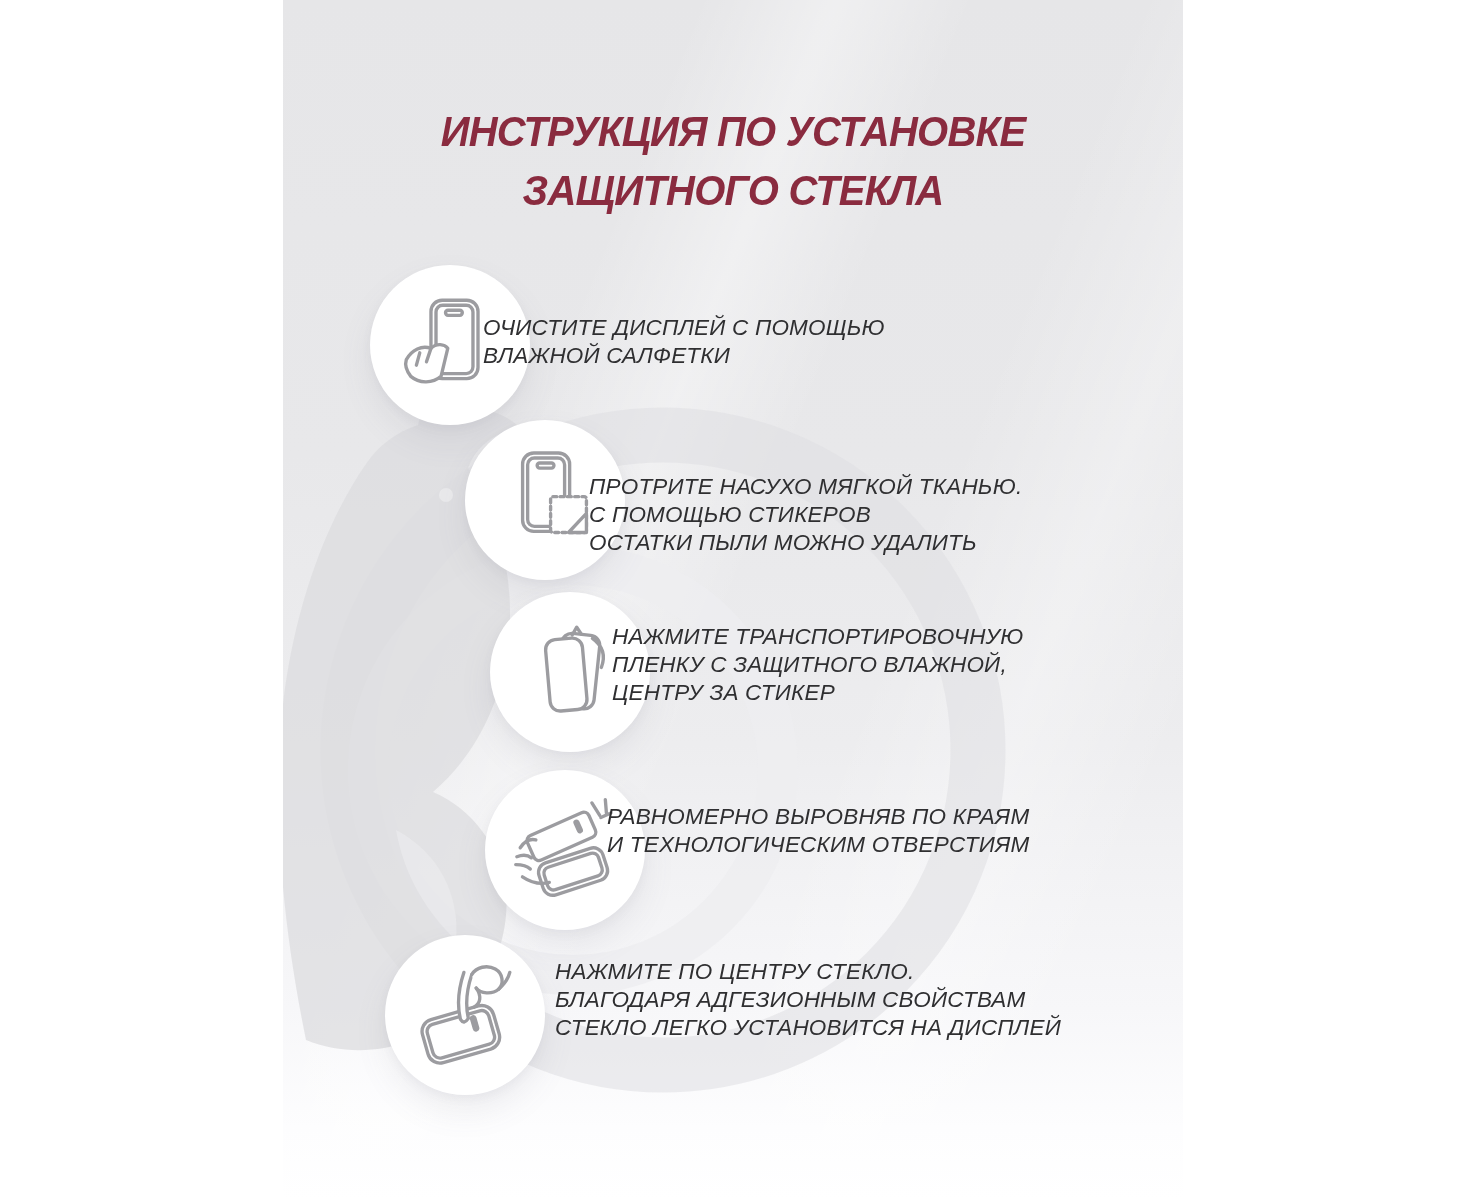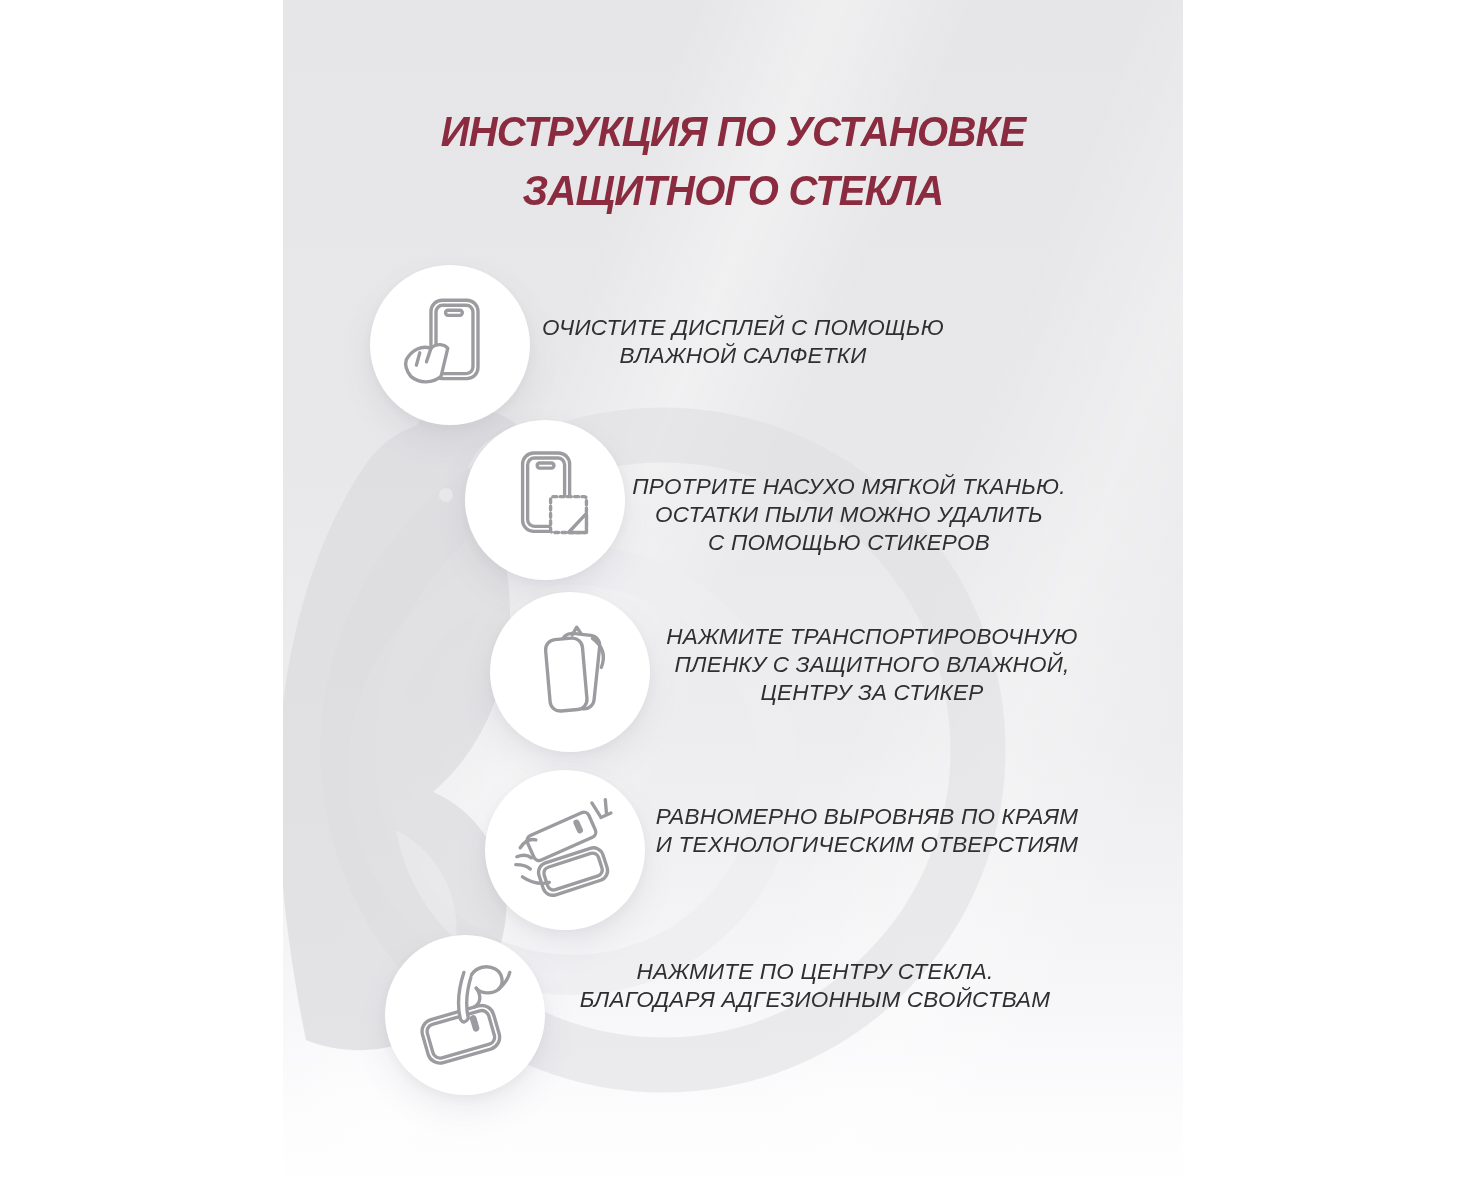--- a/index.html
+++ b/index.html
@@ -13,21 +13,21 @@
                     linear-gradient(112deg,rgba(255,255,255,0) 62%,rgba(255,255,255,.30) 74%,rgba(255,255,255,0) 86%);
          pointer-events:none;}
   .watermark{position:absolute;left:-15px;top:330px;width:820px;height:880px;pointer-events:none;}
   .title{position:absolute;left:0;top:102px;width:900px;text-align:center;
          color:#8a2b3f;font-weight:700;font-size:43px;line-height:59px;letter-spacing:-0.8px;
          transform:scaleX(0.93);transform-origin:50% 50%;}
   .circle{position:absolute;width:160px;height:160px;border-radius:50%;background:#ffffff;
           box-shadow:0 16px 32px rgba(110,110,125,0.10), 0 4px 10px rgba(110,110,125,0.06);
           display:flex;align-items:center;justify-content:center;}
   .circle svg{width:112px;height:112px;}
-  .stepText{position:absolute;text-align:center;color:#2f2f31;font-size:22.5px;line-height:28px;letter-spacing:0.2px;}
+  .stepText{position:absolute;text-align:left;color:#2f2f31;font-size:22.5px;line-height:28px;letter-spacing:0.2px;}
   .ln{white-space:nowrap;}
   .ic{stroke:#9c9ca0;stroke-width:3;fill:none;stroke-linecap:round;stroke-linejoin:round;}
   .icf{stroke:#9c9ca0;stroke-width:3;fill:#ffffff;stroke-linecap:round;stroke-linejoin:round;}
 </style>
 </head>
 <body>
 
 <div class="page">
   <div class="panel">
 
@@ -76,22 +76,22 @@
       <svg viewBox="0 0 100 100">
         <rect class="ic" x="30" y="8" width="42" height="70" rx="10"></rect>
         <rect class="ic" x="34.5" y="12.5" width="33" height="61" rx="6"></rect>
         <rect class="ic" x="43" y="17" width="15" height="4.5" rx="2.2"></rect>
         <rect class="icf" x="55" y="47" width="32" height="32" rx="2" stroke-dasharray="3.5 3"></rect>
         <path class="icf" d="M87,62 L71,79 L87,79 Z"></path>
       </svg>
     </div>
     <div class="stepText" style="left:306px;top:448px;width:520px;margin-top:25px;">
       <div class="ln">ПРОТРИТЕ НАСУХО МЯГКОЙ ТКАНЬЮ.</div>
+      <div class="ln">С ПОМОЩЬЮ СТИКЕРОВ</div>
       <div class="ln">ОСТАТКИ ПЫЛИ МОЖНО УДАЛИТЬ</div>
-      <div class="ln">С ПОМОЩЬЮ СТИКЕРОВ</div>
     </div>
 
     <div class="circle" style="left:207px;top:592px;">
       <svg viewBox="0 0 100 100">
         <g transform="rotate(6 55 50)">
           <rect class="ic" x="40" y="16" width="34" height="66" rx="9"></rect>
         </g>
         <path class="ic" d="M70,20 Q84,30 78,46"></path>
         <g transform="rotate(-5 50 50)">
           <rect class="icf" x="30" y="20" width="33" height="64" rx="9"></rect>
@@ -136,18 +136,19 @@
           <rect class="ic" x="16.5" y="50.5" width="57" height="31" rx="6.5"></rect>
           <rect class="ic" x="58" y="54" width="3" height="12" rx="1.5"></rect>
         </g>
         <path class="icf" d="M49,12 C45,24 42,38 46,54 Q49,59 53,53 C50,40 52,26 56,14"></path>
         <path class="icf" d="M56,14 C60,7 70,5 77,9 C84,13 85,22 80,27 C74,32 64,31 60,26"></path>
         <path class="ic" d="M60,26 C65,33 64,40 58,43"></path>
         <path class="ic" d="M80,27 Q88,20 90,12"></path>
       </svg>
     </div>
     <div class="stepText" style="left:272px;top:958px;width:520px;">
-      <div class="ln">НАЖМИТЕ ПО ЦЕНТРУ СТЕКЛА.</div>
+      <div class="ln">НАЖМИТЕ ПО ЦЕНТРУ СТЕКЛО.</div>
       <div class="ln">БЛАГОДАРЯ АДГЕЗИОННЫМ СВОЙСТВАМ</div>
+      <div class="ln">СТЕКЛО ЛЕГКО УСТАНОВИТСЯ НА ДИСПЛЕЙ</div>
     </div>
 
   </div>
 </div>
 
 </body></html>

